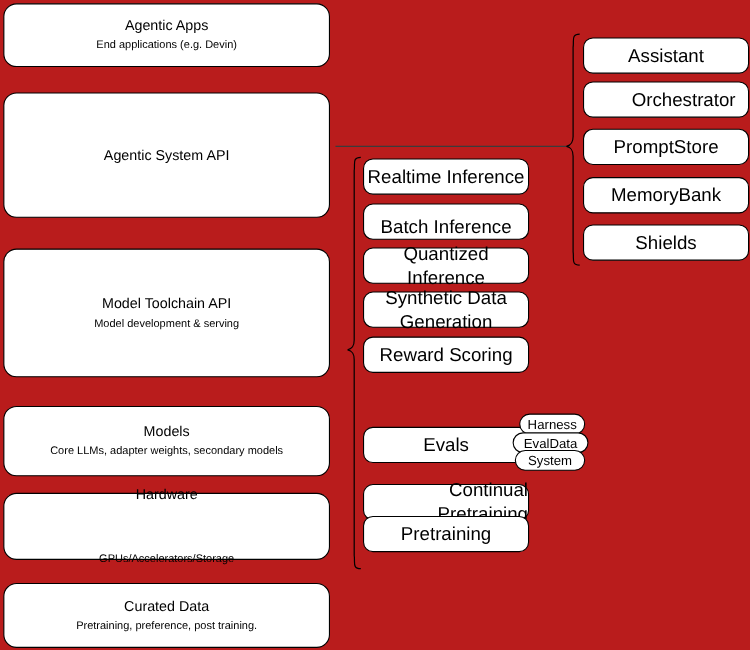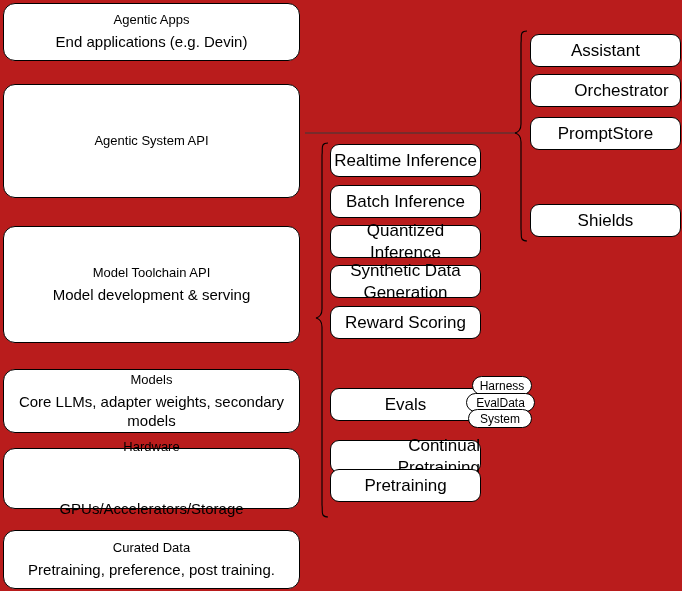--- a/index.html
+++ b/index.html
@@ -36,21 +36,21 @@
   .stack-box {
     border-radius: 12px;
     left: 3px;
     width: 297px;
   }
   .stack-title {
     font-size: 13px;
     color: #000000;
   }
   .stack-sub {
-    font-size: 15px;
+    font-size: 10px;
     color: #000000;
     margin-top: 5px;
   }
   
   .item-box {
     border-radius: 9px;
     height: 33px;
     font-size: 17px;
   }
   .mid-box {
@@ -146,21 +146,21 @@
   </div>
 
   <div class="node stack-box" style="top:530px; height:59px;">
     <div class="stack-title">Curated Data</div>
     <div class="stack-sub">Pretraining, preference, post training.</div>
   </div>
 
   <div class="node item-box mid-box" style="top:144px;">
     <span>Realtime Inference</span>
   </div>
-  <div class="node item-box mid-box" style="top:185px;">
+  <div class="node item-box mid-box" style="top:185px;justify-content:flex-end;">
     <span>Batch Inference</span>
   </div>
   <div class="node item-box mid-box" style="top:225px;">
     <span>Quantized Inference</span>
   </div>
   <div class="node item-box mid-box" style="top:265px;">
     <span>Synthetic Data Generation</span>
   </div>
   <div class="node item-box mid-box" style="top:306px;">
     <span>Reward Scoring</span>
@@ -187,17 +187,20 @@
 
   <div class="node item-box right-box" style="top:34px;">
     <span>Assistant</span>
   </div>
   <div class="node item-box right-box" style="top:74px;padding-left:32px;">
     <span>Orchestrator</span>
   </div>
   <div class="node item-box right-box" style="top:117px;">
     <span>PromptStore</span>
   </div>
+  <div class="node item-box right-box" style="top:161px;">
+    <span>MemoryBank</span>
+  </div>
   <div class="node item-box right-box" style="top:204px;">
     <span>Shields</span>
   </div>
 
 </div>
 
 </body></html>

